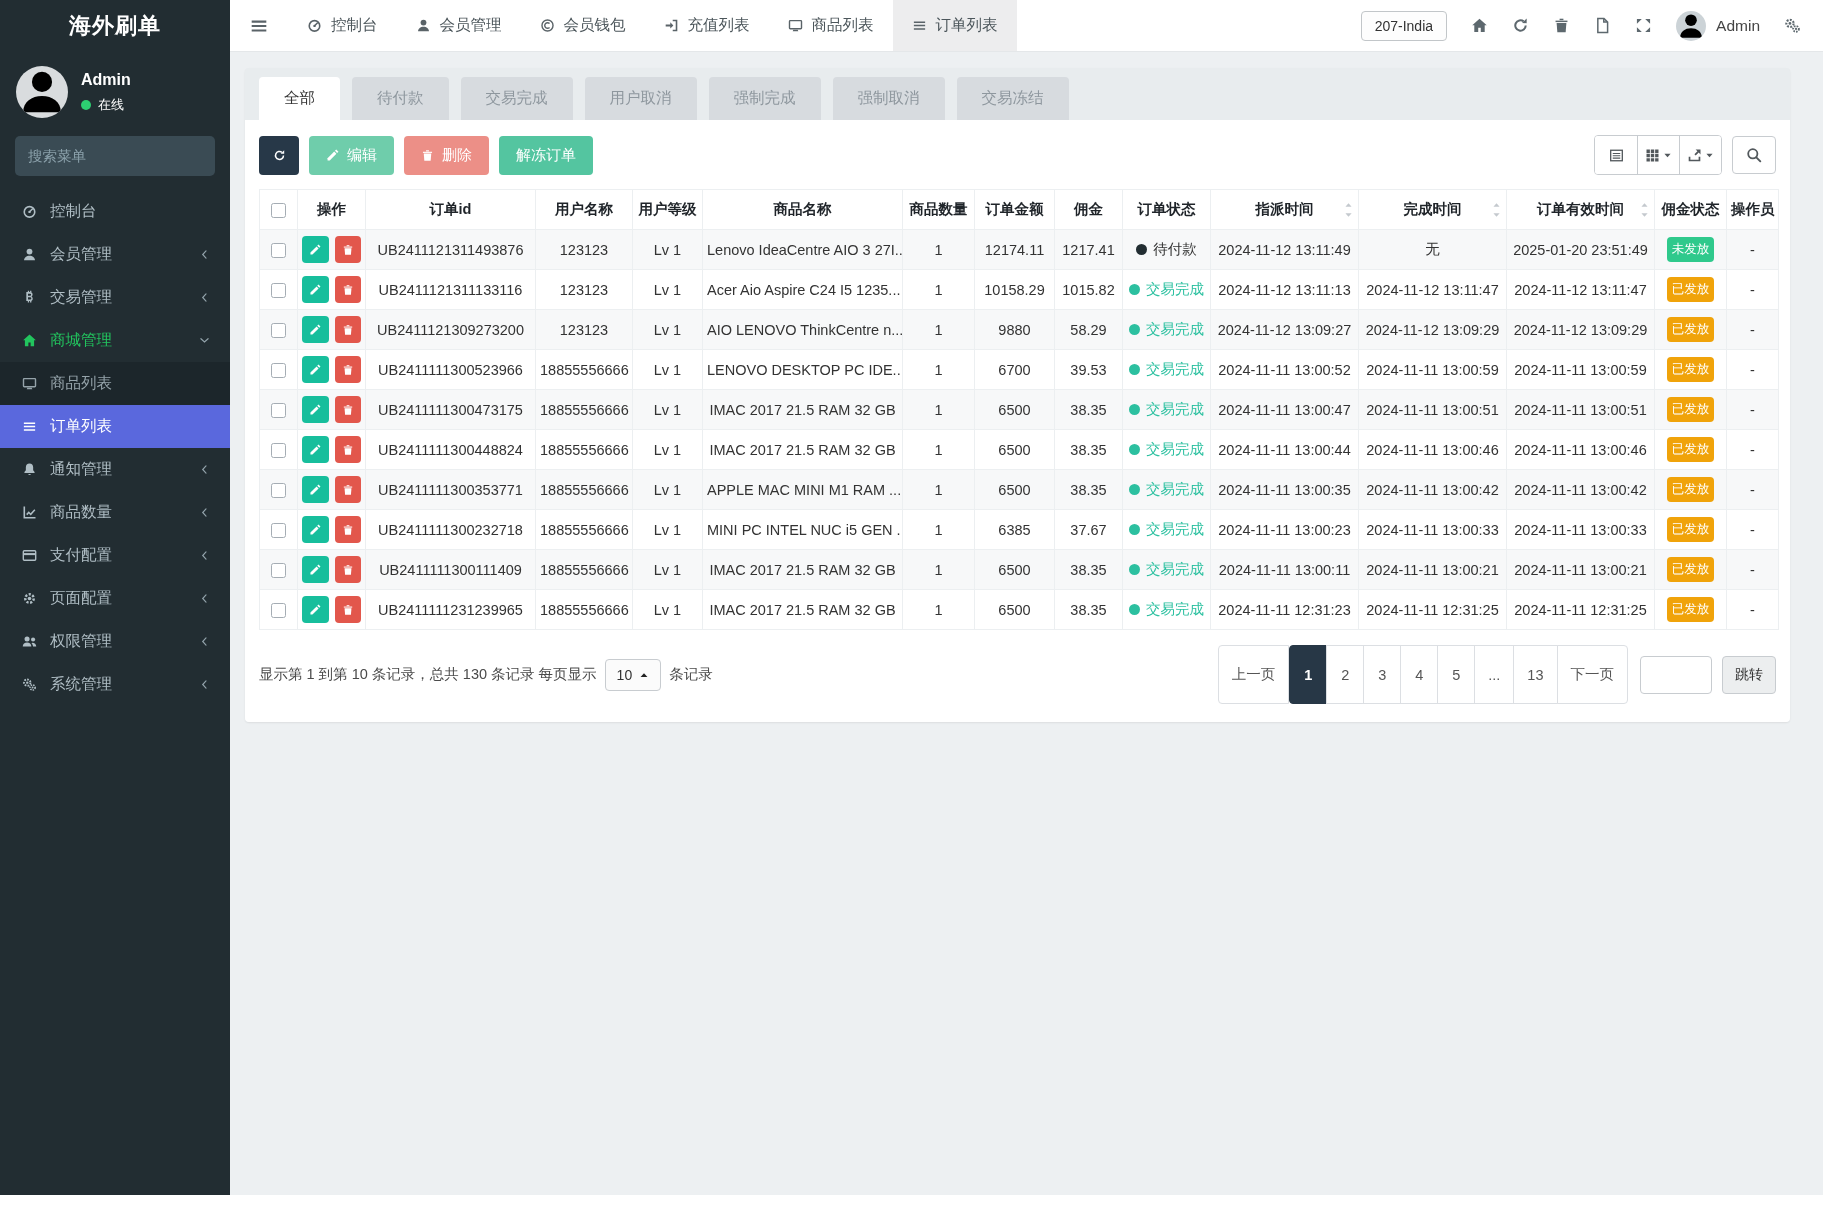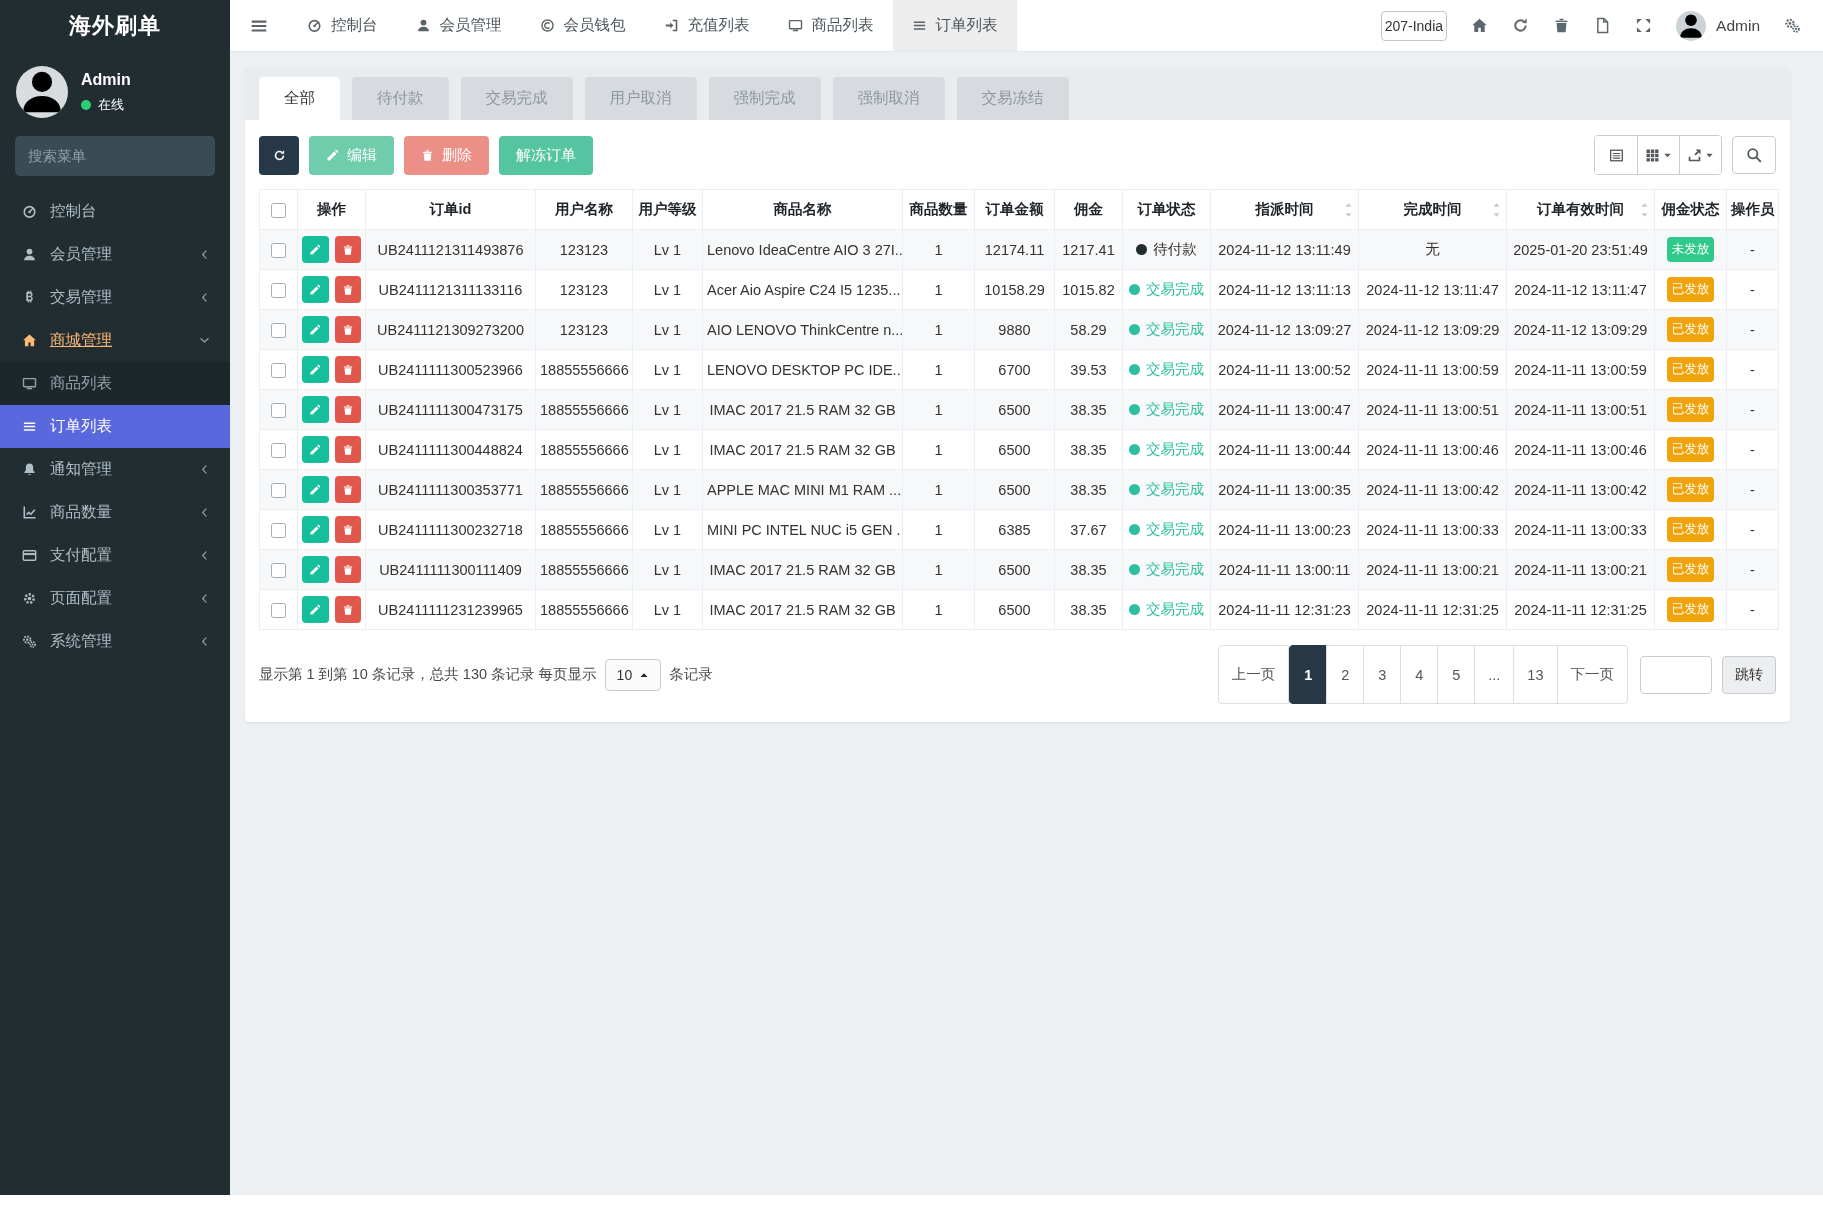--- a/index.html
+++ b/index.html
@@ -20,34 +20,34 @@
   .dot-online { width:10px; height:10px; border-radius:50%; background:#2dce71; display:inline-block; }
   .search { margin:6px 15px 14px 15px; position:relative; }
   .search input { width:100%; height:40px; background:#3a4b54; border:none; border-radius:5px; color:#cfd8dc; font-size:14.5px; padding:0 38px 0 13px; font-family:inherit; }
   .search input::placeholder { color:#8ba1ab; }
   .search .s-ic { position:absolute; right:12px; top:11px; color:#8ba1ab; font-size:17px; cursor:pointer; }
   .menu { flex:1; }
   .side-item { height:43px; display:flex; align-items:center; padding:0 20px 0 22px; color:#b0bec5; font-size:15.5px; cursor:pointer; }
   .side-item .ic-wrap { width:28px; font-size:15px; justify-content:flex-start; }
   .side-label { flex:1; }
   .side-item .arrow { font-size:11px; color:#93a3ab; width:auto; }
-  .side-item.expanded { color:#fdba74;text-decoration:underline; }
+  .side-item.expanded { color:#22c55e; }
   .side-item.sub { background:#1c262b; color:#95a3aa; }
   .side-item.sub.active { background:#5a68dd; color:#fff; }
 
   
   .main { flex:1; display:flex; flex-direction:column; background:#edf0f2; min-width:0; }
   .navbar { height:52px; background:#fff; border-bottom:1px solid #e4e7e9; display:flex; align-items:center; flex-shrink:0; }
   .hamburger { background:none; border:none; padding:0 20px; height:100%; color:#5a6368; font-size:18px; cursor:pointer; display:flex; align-items:center; }
   .nav-menu { display:flex; height:100%; }
   .nav-item { display:flex; align-items:center; gap:9px; padding:0 19px; font-size:15.5px; color:#4c565b; cursor:pointer; height:100%; }
   .nav-item .ic-wrap { font-size:15px; color:#5a6368; }
   .nav-item.active { background:#ededee; }
   .nav-right { margin-left:auto; display:flex; align-items:center; gap:24px; padding-right:22px; }
-  .region { border:1px solid #c2c6c9; border-radius:4px; background:#fdfdfd; padding:6px 3px; font-size:14px; color:#333; cursor:pointer; }
+  .region { border:1px solid #c2c6c9; border-radius:4px; background:#fdfdfd; padding:6px 13px; font-size:14px; color:#333; cursor:pointer; }
   .nav-icon-btn { background:none; border:none; color:#5d686e; font-size:17px; cursor:pointer; display:flex; }
   .nav-user { display:flex; align-items:center; gap:10px; cursor:pointer; font-size:15.5px; color:#444; }
   .avatar-sm { width:30px; height:30px; border-radius:50%; background:#ccd3d7; color:#fff; display:flex; align-items:center; justify-content:center; font-size:16px; overflow:hidden; }
 
   
   .content { flex:1; padding:16px 33px 0 15px; }
   .panel-wrap { background:#e8ecee; border-radius:4px; box-shadow:0 1px 2px rgba(0,0,0,0.08); padding-top:9px; }
   .tabs { display:flex; gap:12px; padding:0 0 0 14px; }
   .tab { padding:11px 25px; font-size:15.5px; background:#d7dbdf; color:#8e979e; border-radius:4px 4px 0 0; cursor:pointer; }
   .tab.active { background:#fff; color:#333; }
@@ -244,20 +244,36 @@
           </span>
         </div>
         <div class="side-item ">
           <span class="ic-wrap ">
             <svg viewBox="0 0 16 16" aria-hidden="true">
               <circle cx="8" cy="8" r="4.5" fill="none" stroke="currentColor" stroke-width="2.6" stroke-dasharray="2.3 1.65"></circle>
               <circle cx="8" cy="8" r="1.9"></circle>
             </svg>
           </span>
           <span class="side-label">页面配置</span>
+          <span class="ic-wrap arrow">
+            <svg viewBox="0 0 16 16" aria-hidden="true">
+              <path d="M10.2 2.8L5.4 8l4.8 5.2" fill="none" stroke="currentColor" stroke-width="1.7" stroke-linecap="round"></path>
+            </svg>
+          </span>
+        </div>
+        <div class="side-item ">
+          <span class="ic-wrap ">
+            <svg viewBox="0 0 16 16" aria-hidden="true">
+              <circle cx="5.4" cy="5.4" r="2.7"></circle>
+              <path d="M.8 13.4c0-2.8 2.1-4.4 4.6-4.4s4.6 1.6 4.6 4.4z"></path>
+              <circle cx="11.8" cy="5.9" r="2.2"></circle>
+              <path d="M11 9.3c2.3.1 4.2 1.6 4.2 4.1h-3.4a6 6 0 0 0-1.6-3.6z"></path>
+            </svg>
+          </span>
+          <span class="side-label">权限管理</span>
           <span class="ic-wrap arrow">
             <svg viewBox="0 0 16 16" aria-hidden="true">
               <path d="M10.2 2.8L5.4 8l4.8 5.2" fill="none" stroke="currentColor" stroke-width="1.7" stroke-linecap="round"></path>
             </svg>
           </span>
         </div>
         <div class="side-item ">
           <span class="ic-wrap ">
             <svg viewBox="0 0 16 16" aria-hidden="true">
               <circle cx="5.6" cy="6" r="3.4" fill="none" stroke="currentColor" stroke-width="2" stroke-dasharray="1.8 1.3"></circle>

